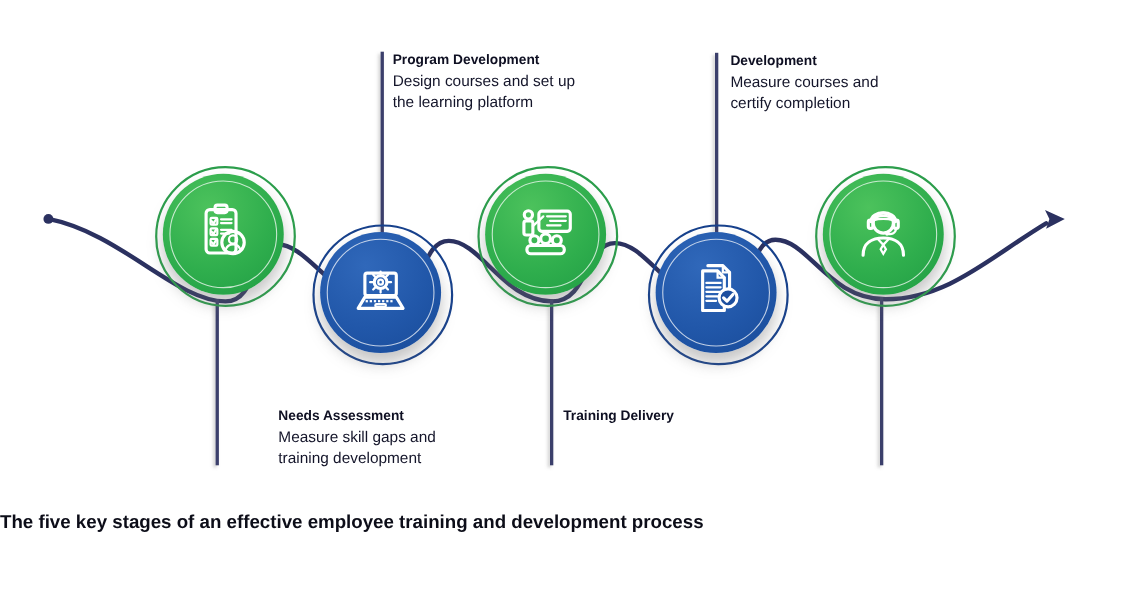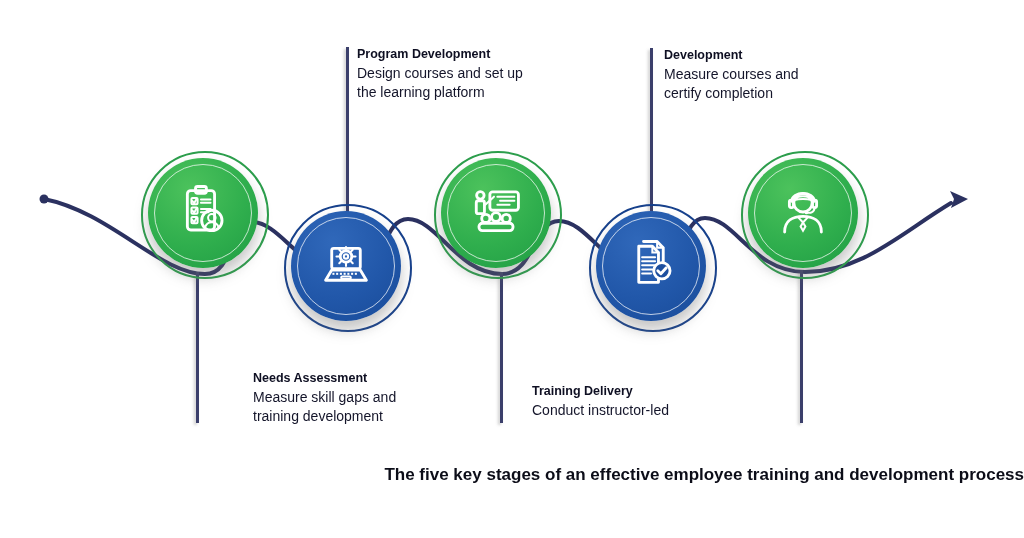--- a/index.html
+++ b/index.html
@@ -32,27 +32,27 @@
   }
   .node svg{width:68px;height:68px;position:relative;}
   .icon-stroke{fill:none;stroke:#ffffff;stroke-width:4.2;stroke-linecap:round;stroke-linejoin:round;}
   .icon-thin{fill:none;stroke:#ffffff;stroke-width:3;stroke-linecap:round;}
   
   .label{position:absolute;z-index:2;text-align:left;}
   .label .title{font-weight:bold;font-size:12.5px;line-height:1.15;margin:0 0 3px 0;color:#0e0f22;}
   .label .desc{font-size:14px;line-height:1.3;margin:0;color:#14152a;}
   #label-1{left:210px;top:371px;width:150px;margin-left:43px;}
   #label-2{left:357px;top:47px;width:205px;}
-  #label-3{left:532px;top:371px;width:165px;margin-top:13px;}
+  #label-3{left:512px;top:371px;width:165px;}
   #label-4{left:664px;top:48px;width:160px;}
   #label-5{left:812px;top:365px;width:150px;}
   
   #caption{
     position:absolute;left:0;top:465px;width:1024px;z-index:2;
-    text-align:right;font-weight:bold;font-size:17px;color:#0c0d18;
+    text-align:left;font-weight:bold;font-size:17px;color:#0c0d18;
   }
 </style>
 </head>
 <body>
 
 <div id="stage">
 
   <svg id="wave-layer" viewBox="0 0 1024 538">
     <circle cx="44" cy="199" r="4.5" fill="#2b3160"></circle>
     <path d="M44,199 C110,212 160,274 205,274
@@ -190,21 +190,20 @@
     <p class="desc">Measure skill gaps and</p>
     <p class="desc">training development</p>
   </div>
   <div class="label" id="label-2">
     <p class="title">Program Development</p>
     <p class="desc">Design courses and set up</p>
     <p class="desc">the learning platform</p>
   </div>
   <div class="label" id="label-3">
     <p class="title">Training Delivery</p>
-    <p class="desc">Conduct instructor-led</p>
   </div>
   <div class="label" id="label-4">
     <p class="title">Development</p>
     <p class="desc">Measure courses and</p>
     <p class="desc">certify completion</p>
   </div>
 
   <div id="caption">The five key stages of an effective employee training and development process</div>
 
 </div>

